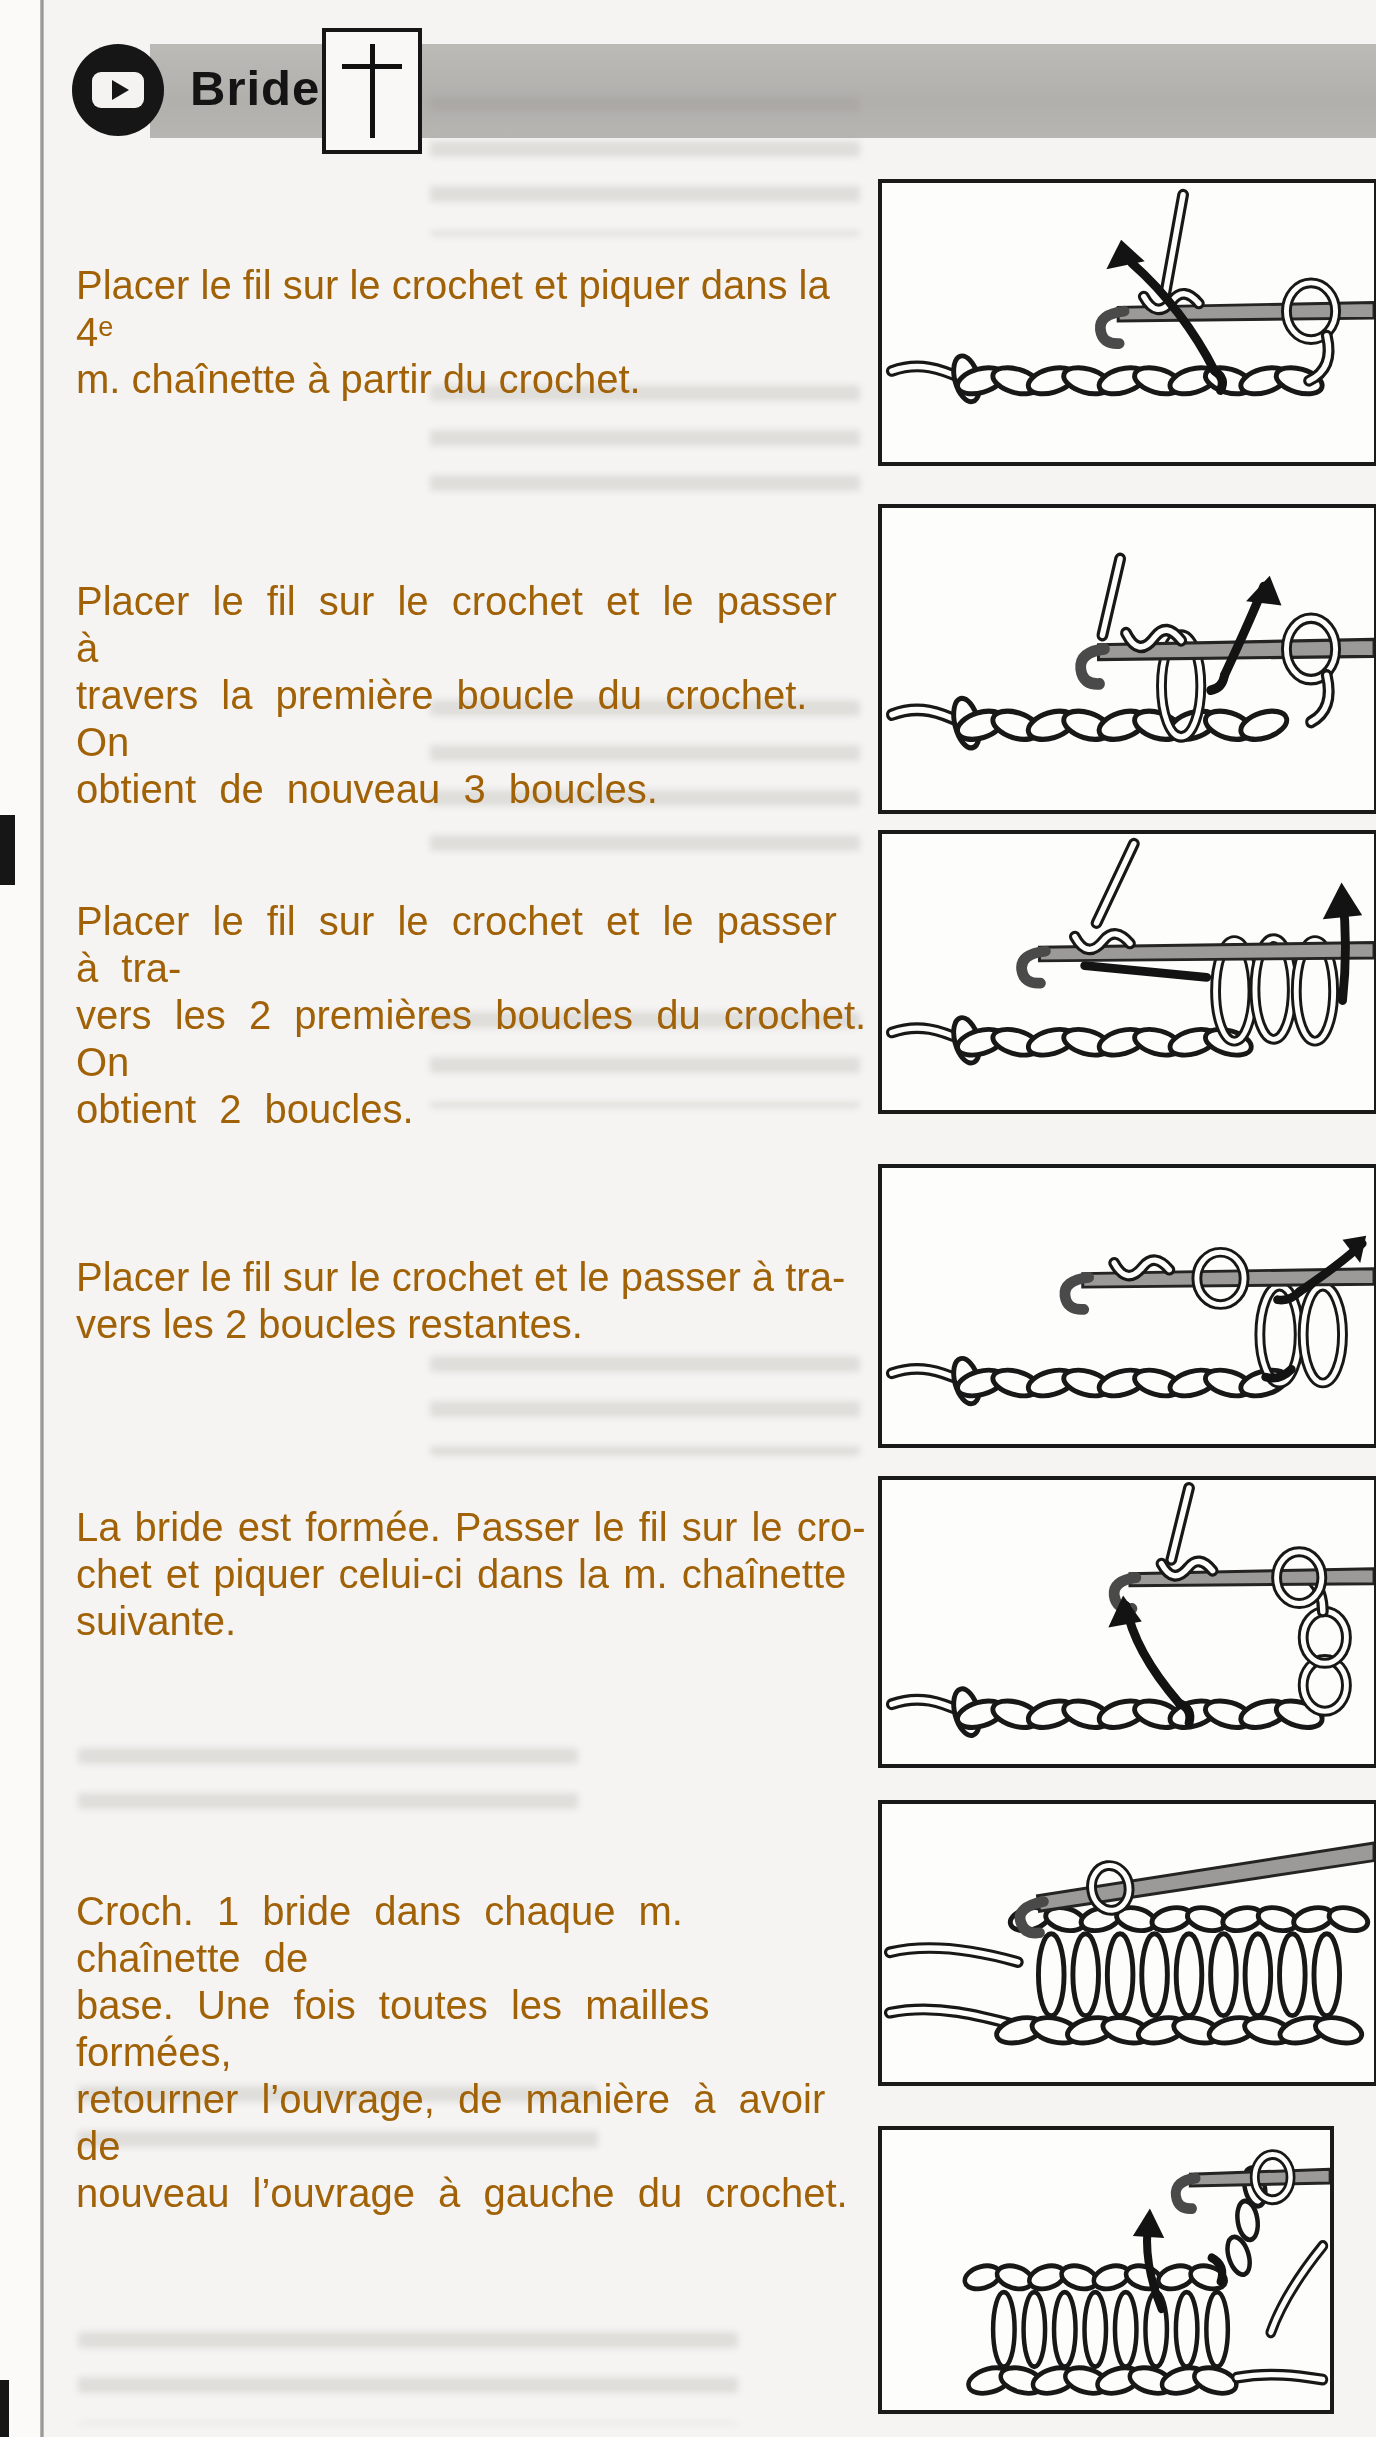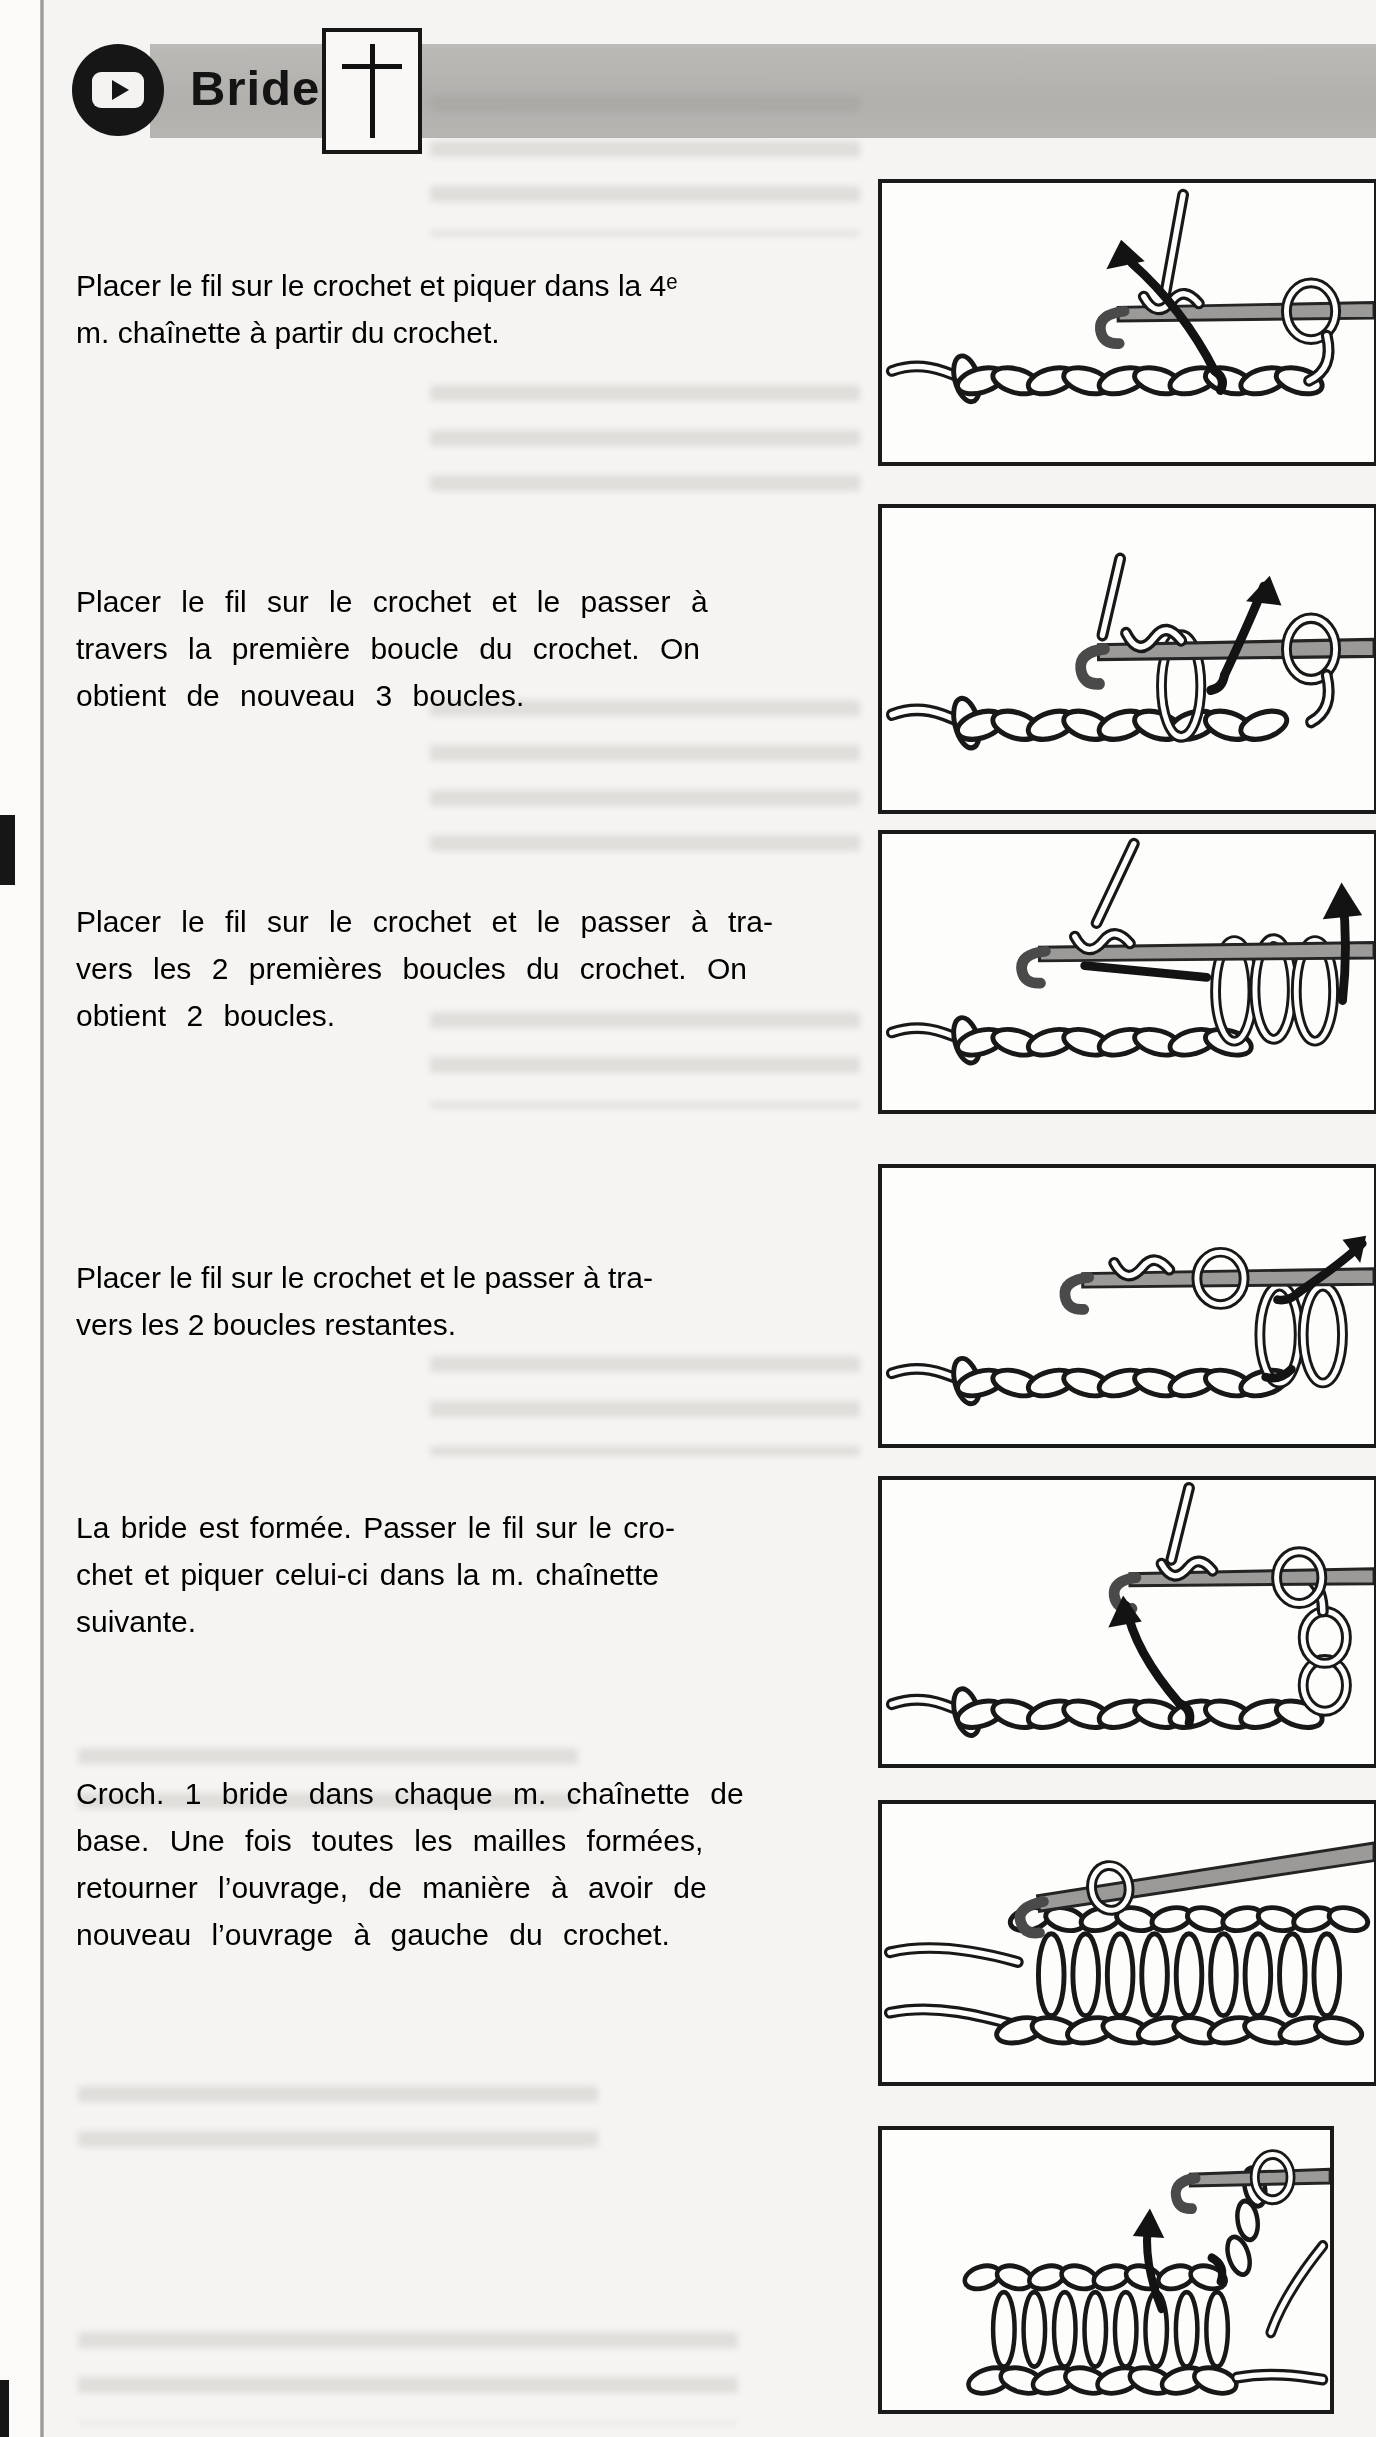--- a/index.html
+++ b/index.html
@@ -19,22 +19,22 @@
               display:flex;align-items:center;justify-content:center;}
   .video-icon .tri{width:0;height:0;border-left:17px solid #161616;
               border-top:10px solid transparent;border-bottom:10px solid transparent;margin-left:5px;}
   .title{position:absolute;left:190px;top:60px;margin:0;font-size:49px;font-weight:bold;
          color:#141414;letter-spacing:1px;}
   .symbol-box{position:absolute;left:322px;top:28px;width:92px;height:118px;
               background:#f9f8f6;border:4px solid #161616;}
   .symbol-box .vbar{position:absolute;left:50%;top:12px;bottom:12px;width:5px;margin-left:-2px;background:#111;}
   .symbol-box .hbar{position:absolute;top:32px;left:16px;right:16px;height:5px;background:#111;}
   
-  .para{position:absolute;left:76px;width:792px;margin:0;font-size:30px;line-height:47px;
-        white-space:pre-line;color:#000000;}
+  .para{position:absolute;left:76px;width:792px;margin:0;font-size:40px;line-height:47px;
+        white-space:pre-line;color:#a16207;}
   .ws-wide{word-spacing:12px;}
   .ws-med{word-spacing:3px;}
   
   .fig{position:absolute;left:878px;width:500px;margin:0;box-sizing:border-box;
        border:4px solid #1a1a1a;background:#fdfdfc;}
   .fig svg{display:block;width:100%;height:100%;}
   .lk{fill:#fdfdfc;stroke:#181818;stroke-width:5;}
   .rod{fill:#9b9a98;stroke:#242424;stroke-width:3;}
   .tip{fill:none;stroke:#4a4a4a;stroke-width:11;stroke-linecap:round;}
   .y1{fill:none;stroke:#181818;stroke-width:12;stroke-linecap:round;}
@@ -102,21 +102,21 @@
 travers la première boucle du crochet. On
 obtient de nouveau 3 boucles.</p>
   <p class="para ws-wide" style="top:898px">Placer le fil sur le crochet et le passer à tra-
 vers les 2 premières boucles du crochet. On
 obtient 2 boucles.</p>
   <p class="para" style="top:1254px">Placer le fil sur le crochet et le passer à tra-
 vers les 2 boucles restantes.</p>
   <p class="para ws-med" style="top:1504px">La bride est formée. Passer le fil sur le cro-
 chet et piquer celui-ci dans la m. chaînette
 suivante.</p>
-  <p class="para ws-wide" style="top:1770px">Croch. 1 bride dans chaque m. chaînette de
+  <p class="para ws-wide" style="top:1888px">Croch. 1 bride dans chaque m. chaînette de
 base. Une fois toutes les mailles formées,
 retourner l’ouvrage, de manière à avoir de
 nouveau l’ouvrage à gauche du crochet.</p>
 
   <figure class="fig" style="top:179px;height:287px" aria-label="yarn-over-insert-in-4th-chain">
     <svg viewBox="0 0 500 285" preserveAspectRatio="none">
       <path class="y1" d="M10,192 C38,182 60,190 82,200"></path>
         <path class="y2" d="M10,192 C38,182 60,190 82,200"></path>
       <use href="#ln" transform="translate(86,200) rotate(75)"></use>
       <use href="#ln" transform="translate(100,202) rotate(-16)"></use>

